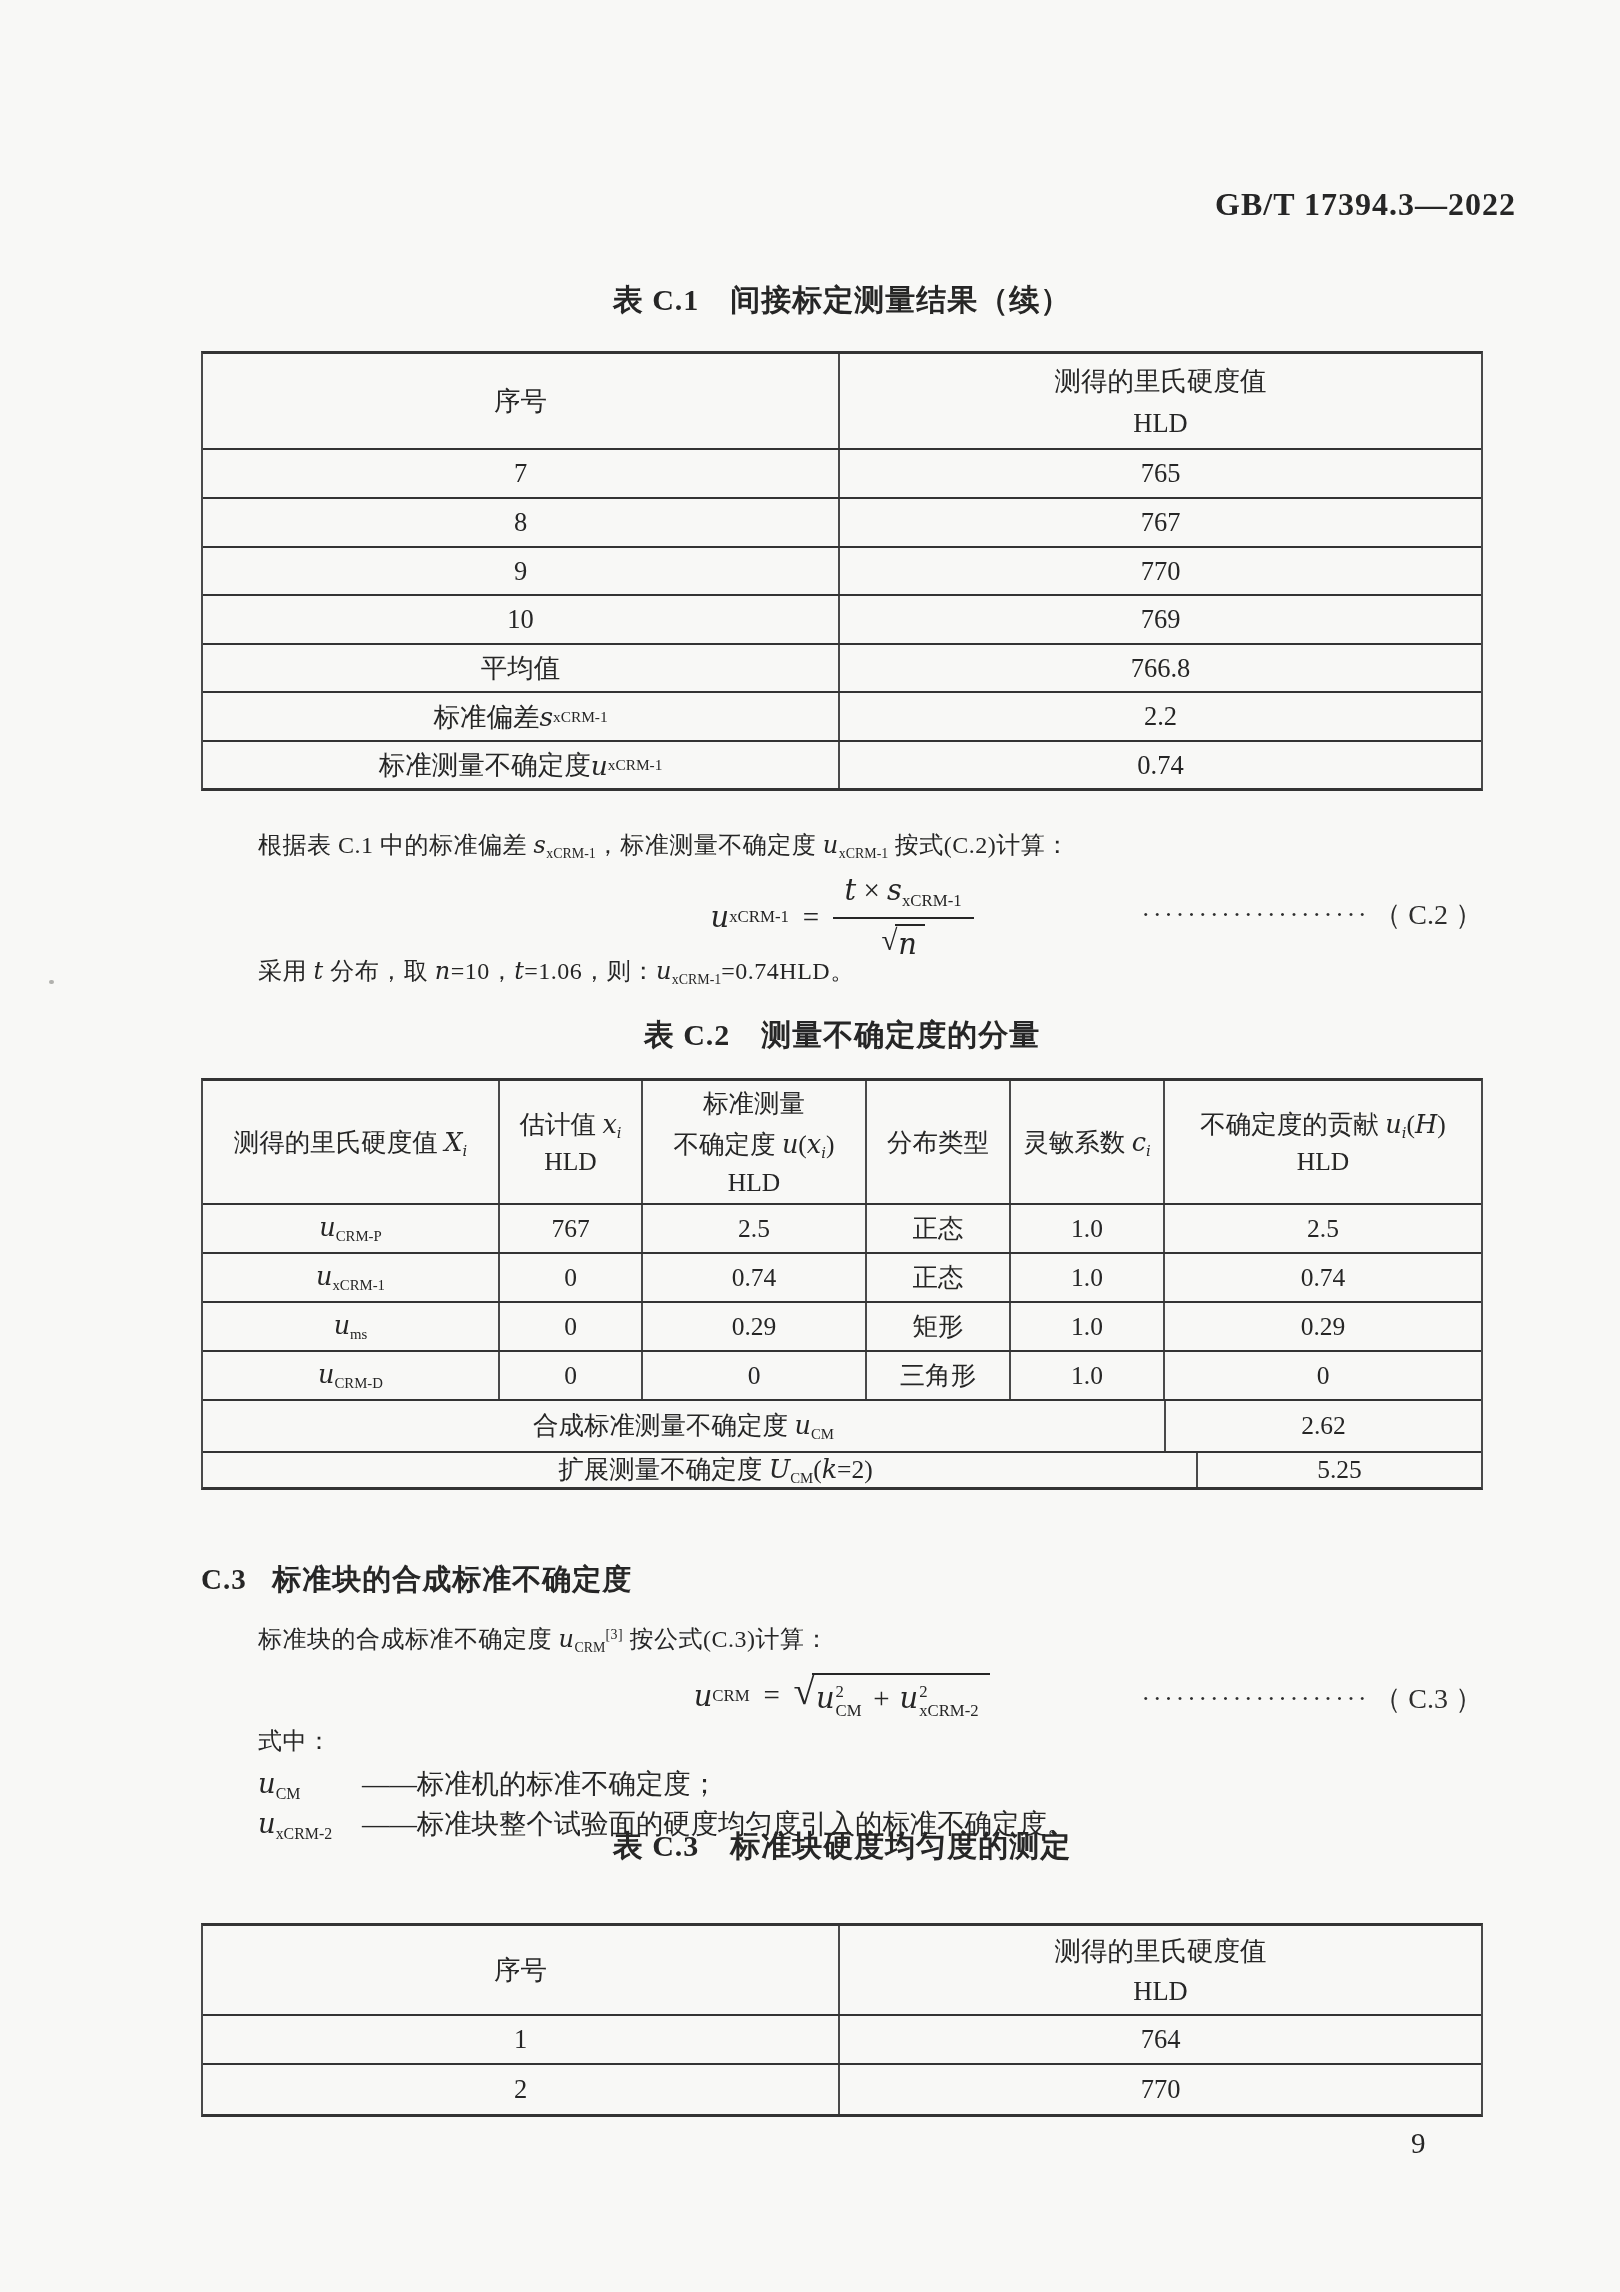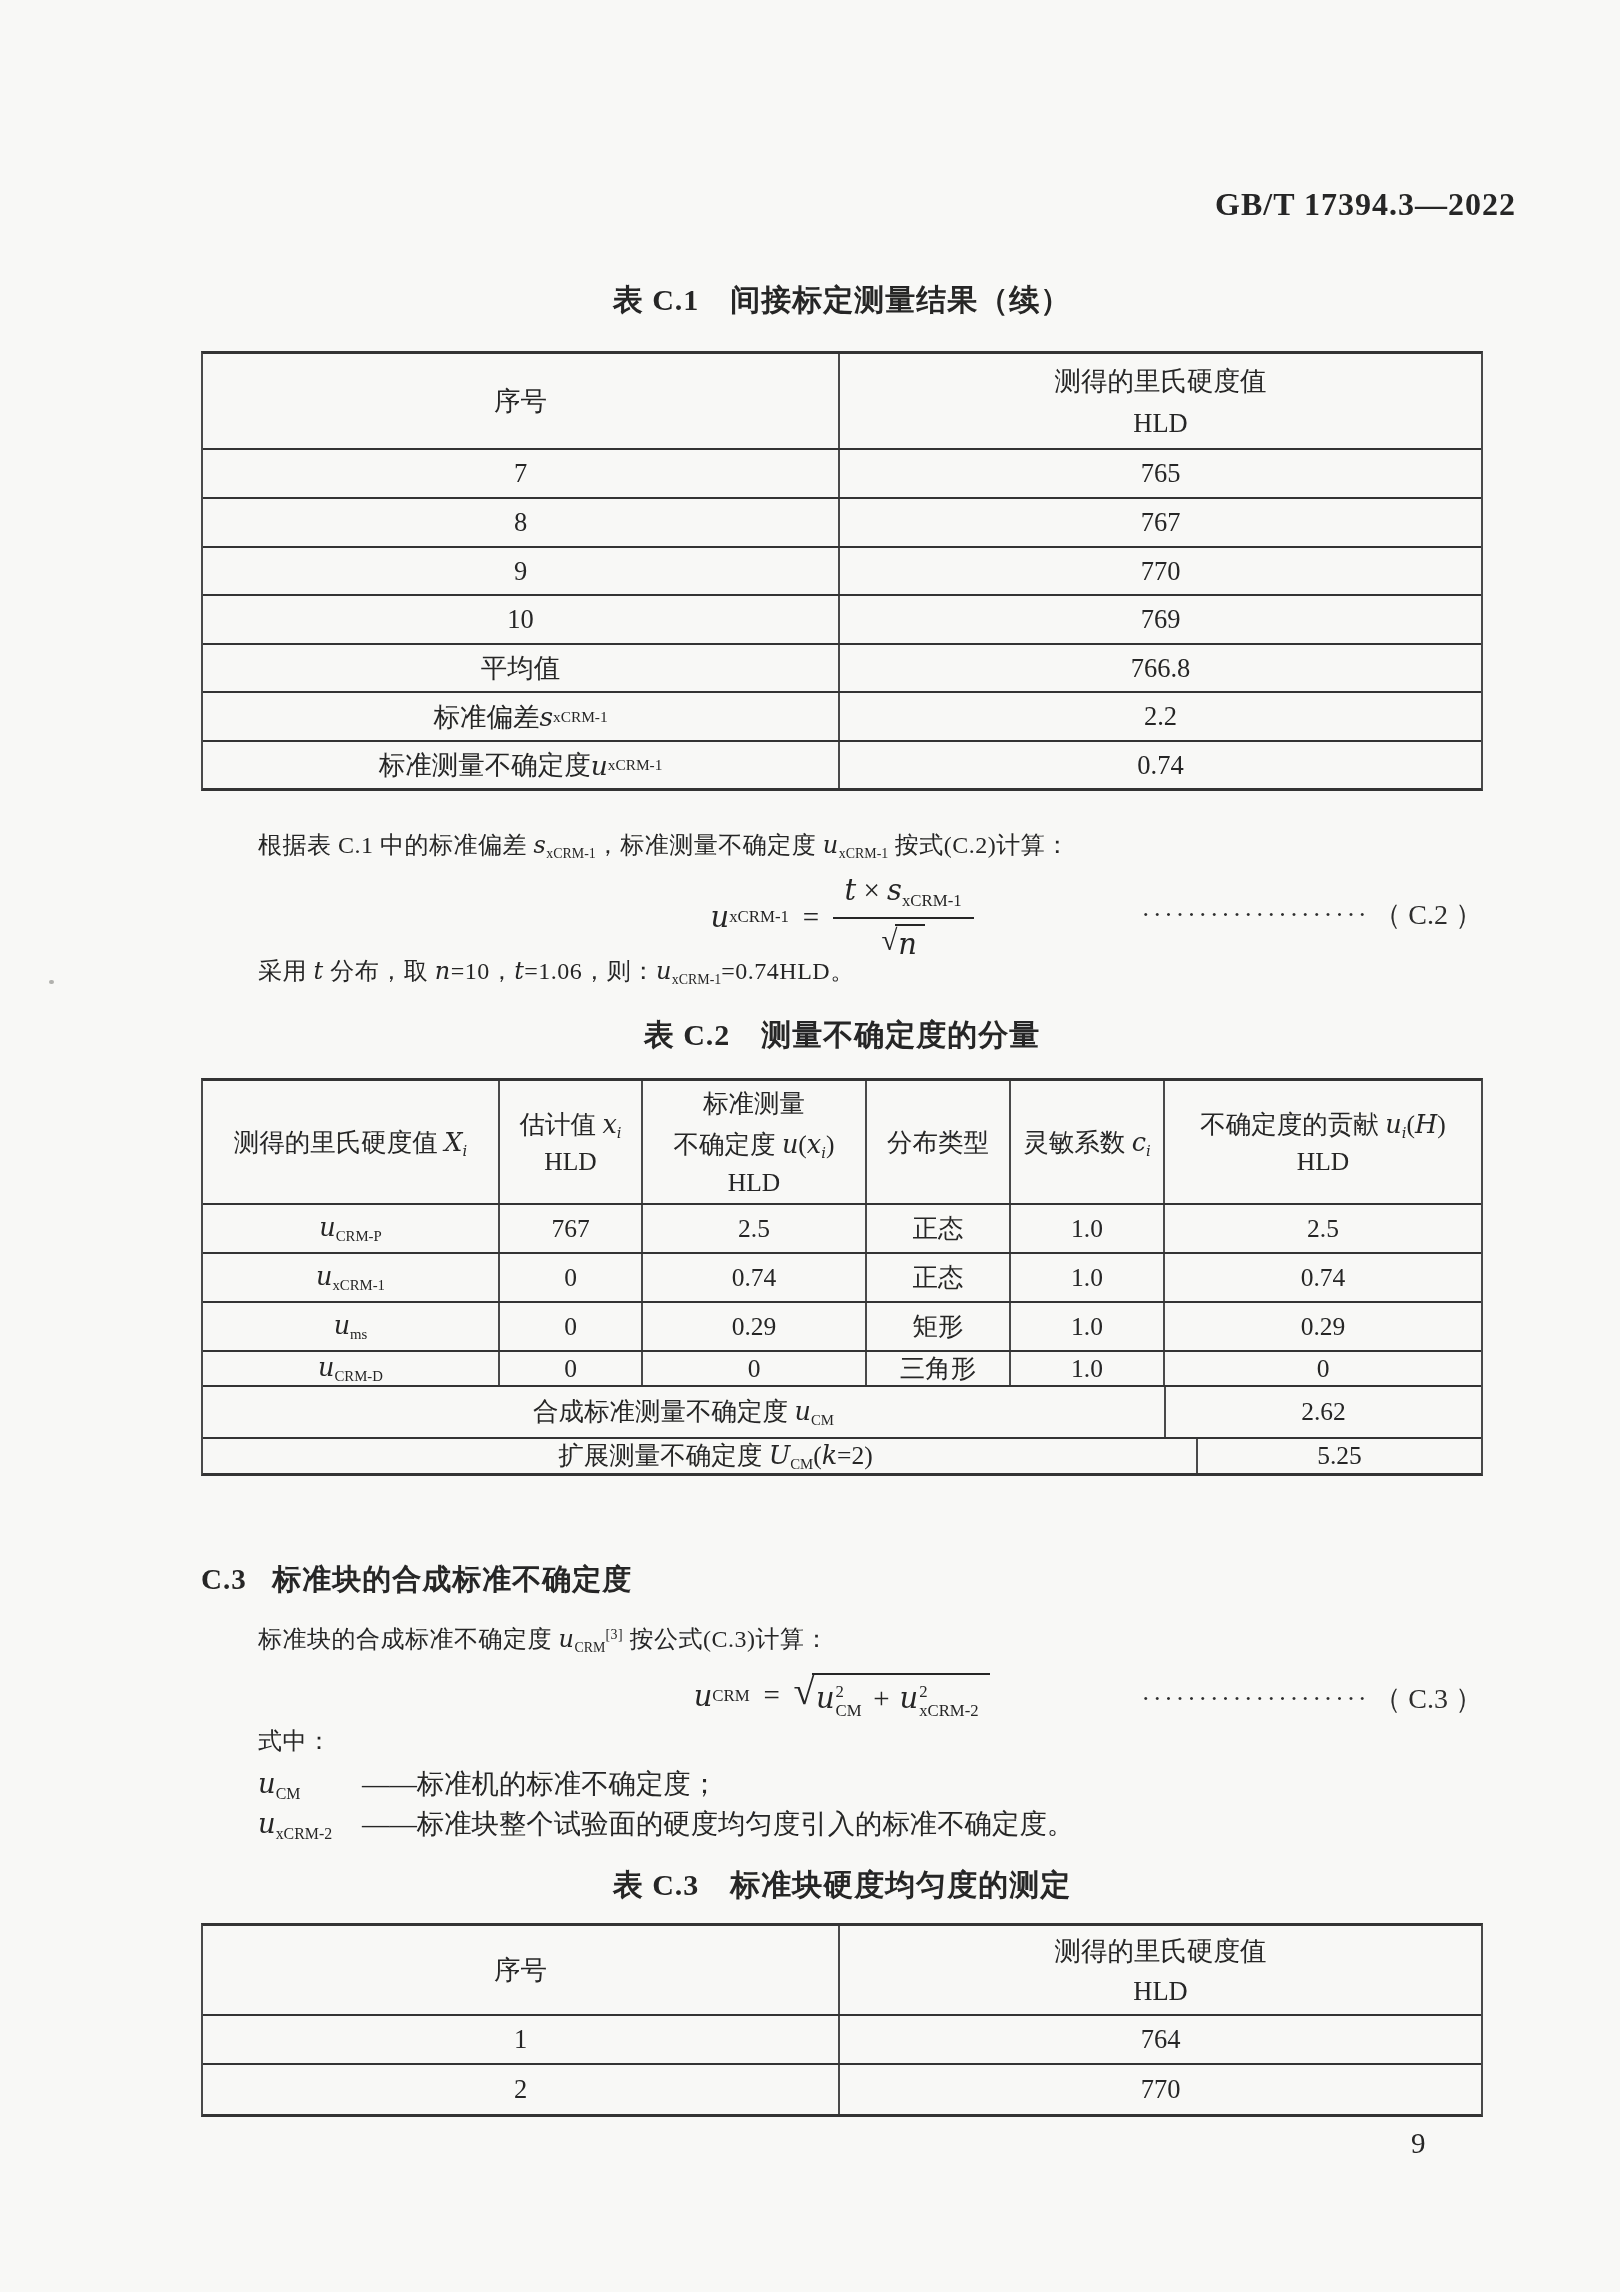--- a/index.html
+++ b/index.html
@@ -266,21 +266,21 @@
       <div class="td c2-4 rline">
           <span>矩形</span>
         </div>
       <div class="td c2-5 rline">
           <span>1.0</span>
         </div>
       <div class="td c2-6">
           <span>0.29</span>
         </div>
     </div>
-    <div class="tr" style="height:35px;">
+    <div class="tr" style="height:49px;">
       <div class="td c2-1 rline">
           <span><span class="var">u</span><span class="sub">CRM-D</span></span>
         </div>
       <div class="td c2-2 rline">
           <span>0</span>
         </div>
       <div class="td c2-3 rline">
           <span>0</span>
         </div>
       <div class="td c2-4 rline">
@@ -354,21 +354,21 @@
     <span class="dvar"><span class="var">u</span><span class="sub">CM</span></span>
     <span>——</span>
       <span>标准机的标准不确定度；</span>
   </div>
   <div class="abs defrow" style="top:1806px;left:258px;">
     <span class="dvar"><span class="var">u</span><span class="sub">xCRM-2</span></span>
     <span>——</span>
       <span>标准块整个试验面的硬度均匀度引入的标准不确定度。</span>
   </div>
 
-  <div class="abs tbl-title" style="top:1865px;">表 C.3　标准块硬度均匀度的测定</div>
+  <div class="abs tbl-title" style="top:1826px;">表 C.3　标准块硬度均匀度的测定</div>
 
   <div class="abs tbl t2" style="top:1923px;">
     <div class="tr first" style="height:88px;">
       <div class="td td1 rline">
         <span>序号</span>
       </div>
       <div class="td td2 col" style="gap:7.8px;">
         <span>测得的里氏硬度值</span>
         <span>HLD</span>
       </div>

